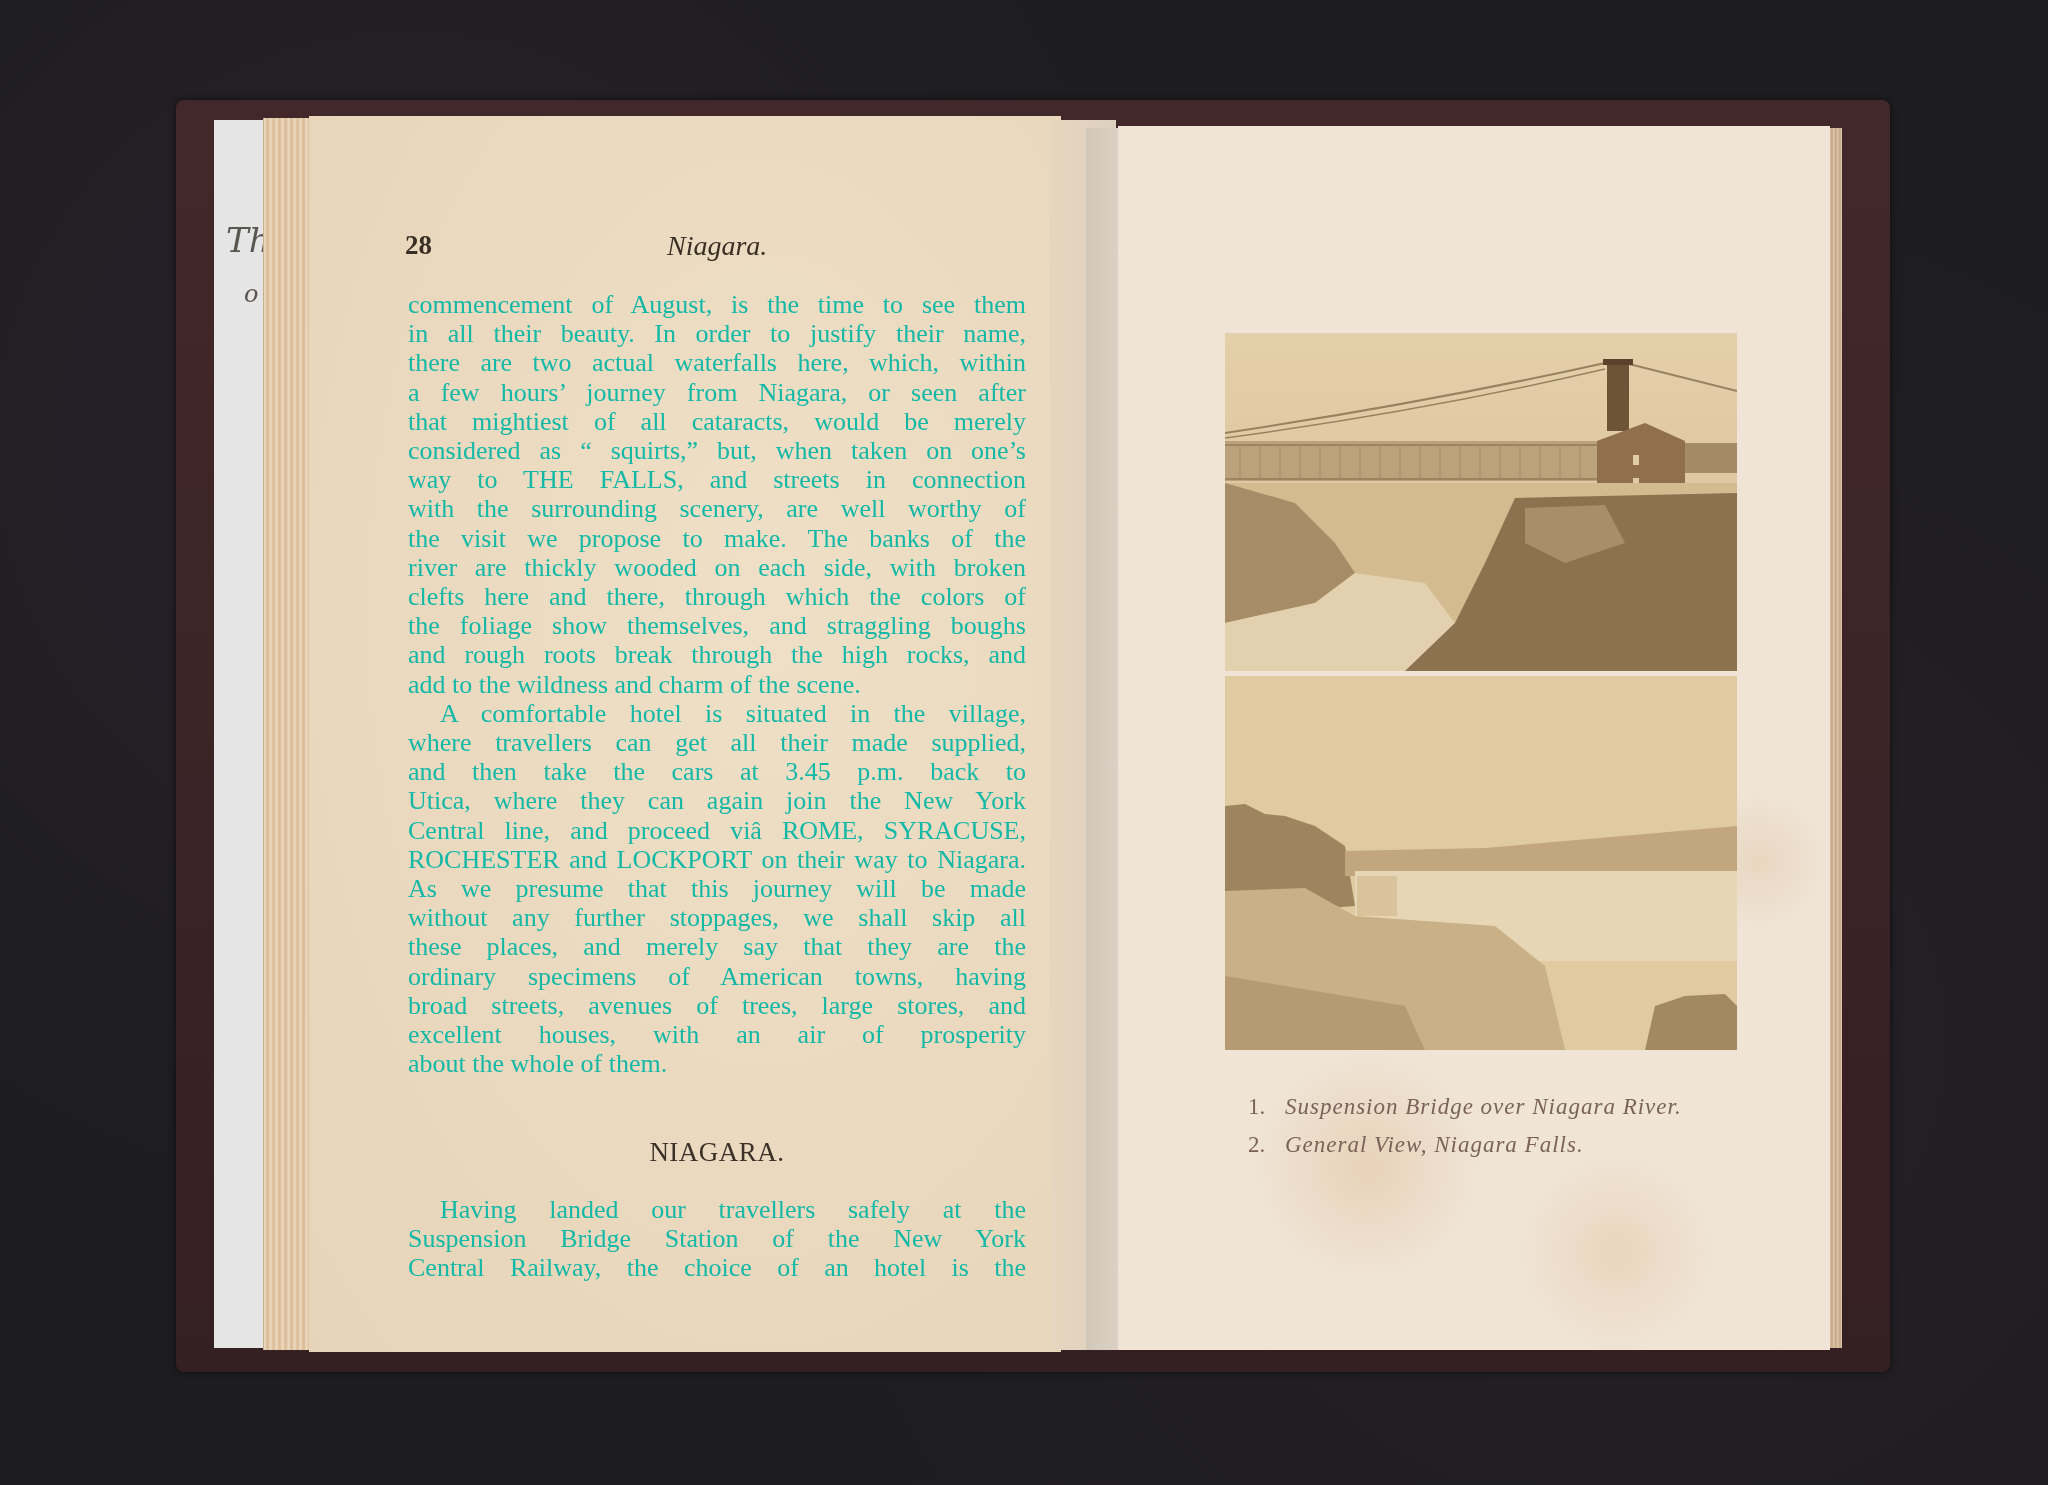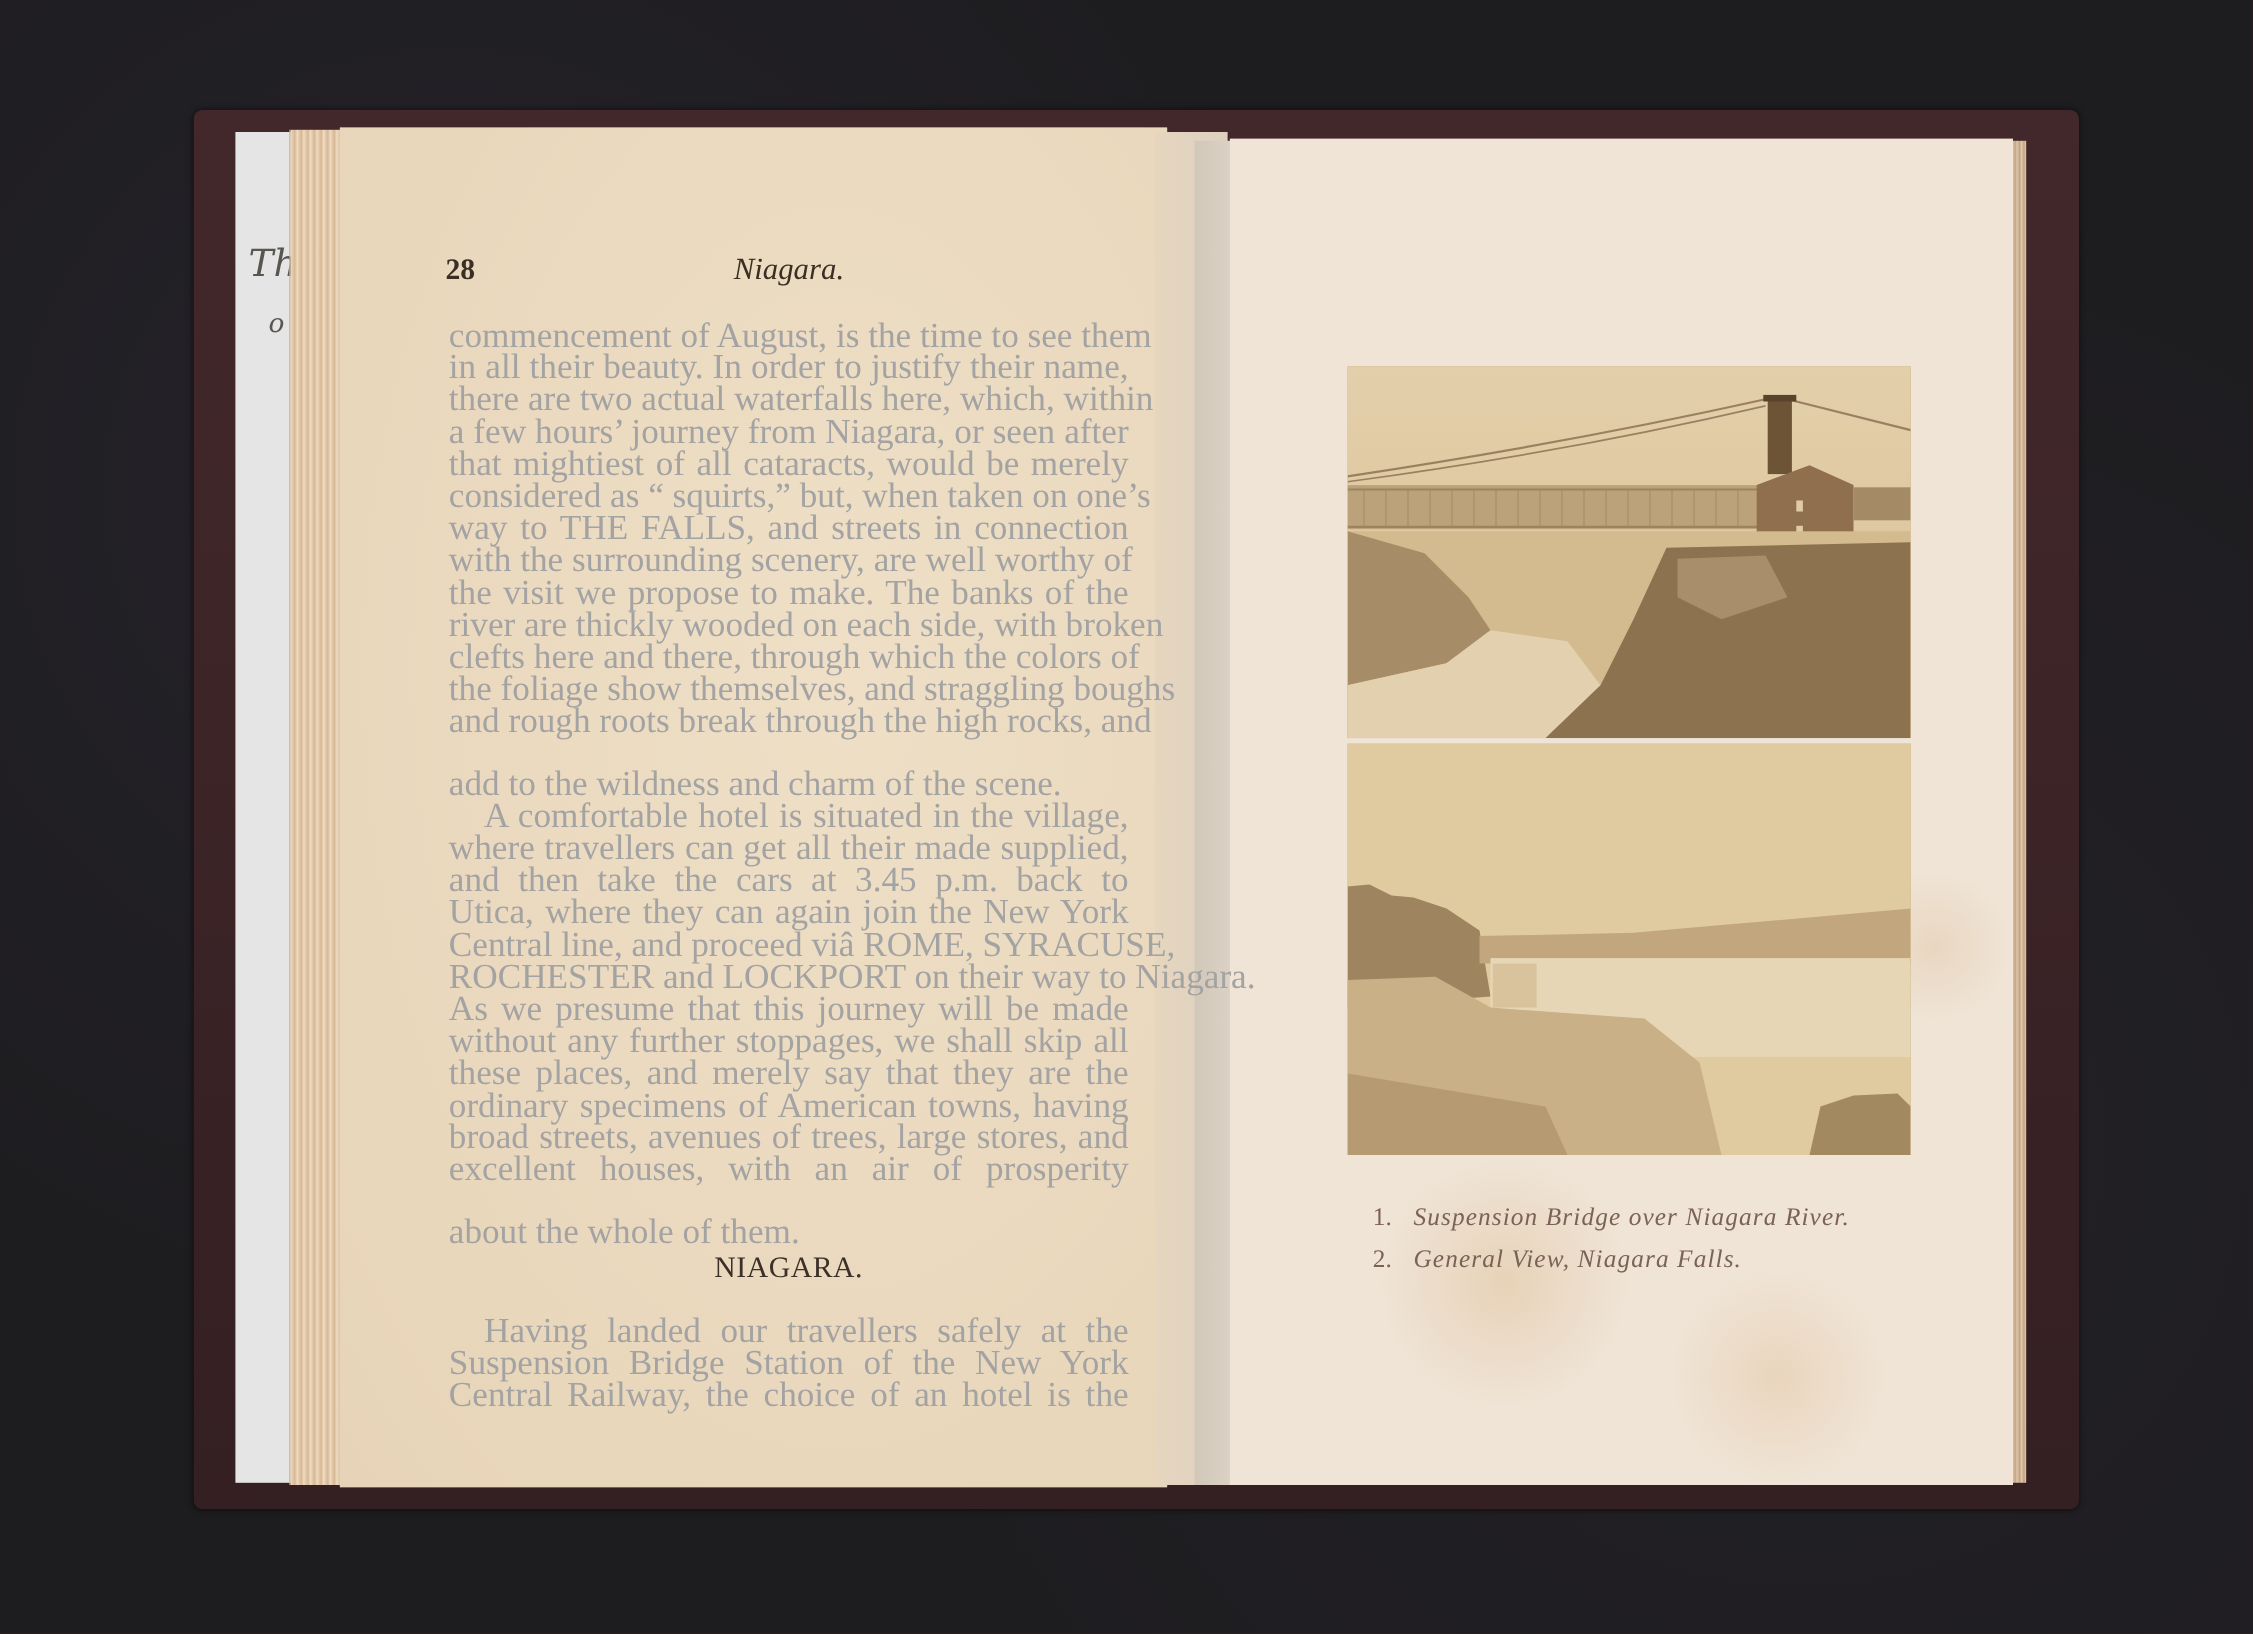--- a/index.html
+++ b/index.html
@@ -55,25 +55,25 @@
       background: repeating-linear-gradient(90deg,#d9c2a3 0,#c4a383 2px,#e3cfb4 4px);
     }
     .running-head {
       position:absolute; left:405px; top:230px; width:620px; height:40px;
       font-family:"Liberation Serif", serif; color:#3a2f24;
     }
     .page-number { position:absolute; left:0; top:0; font-size:27px; font-weight:bold; }
     .running-title { position:absolute; left:262px; top:0; font-size:28px; font-style:italic; }
     .body-text {
       position:absolute; left:408px; top:290px; width:618px;
-      font-family:"Liberation Serif", serif; font-size:32px; line-height:29.2px;
-      color:#a3a3a3; text-align:justify;
+      font-family:"Liberation Serif", serif; font-size:26px; line-height:29.2px;
+      color:#14b8a6; text-align:justify;
     }
     .body-text .line { display:block; text-align:justify; text-align-last:justify; white-space:nowrap; }
-    .body-text .line.last { text-align-last:left;margin-top:28px; }
+    .body-text .line.last { text-align-last:left; }
     .section-heading {
       position:absolute; left:408px; top:1137px; width:618px; text-align:center;
       font-family:"Liberation Serif", serif; font-size:27px; color:#3b3128; letter-spacing:0.5px;
     }
     .body-text-2 { top:1195px; }
     .photo {
       position:absolute; background:#cdb48a; overflow:hidden;
     }
     .photo-1 { left:1225px; top:333px; width:512px; height:338px; }
     .photo-2 { left:1225px; top:676px; width:512px; height:374px; }

